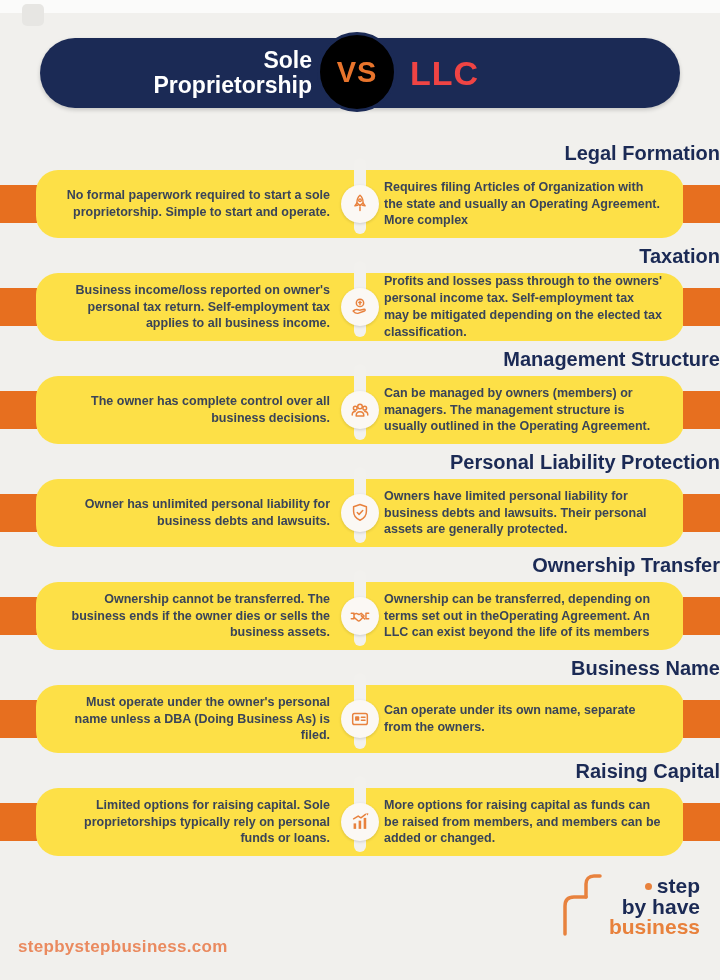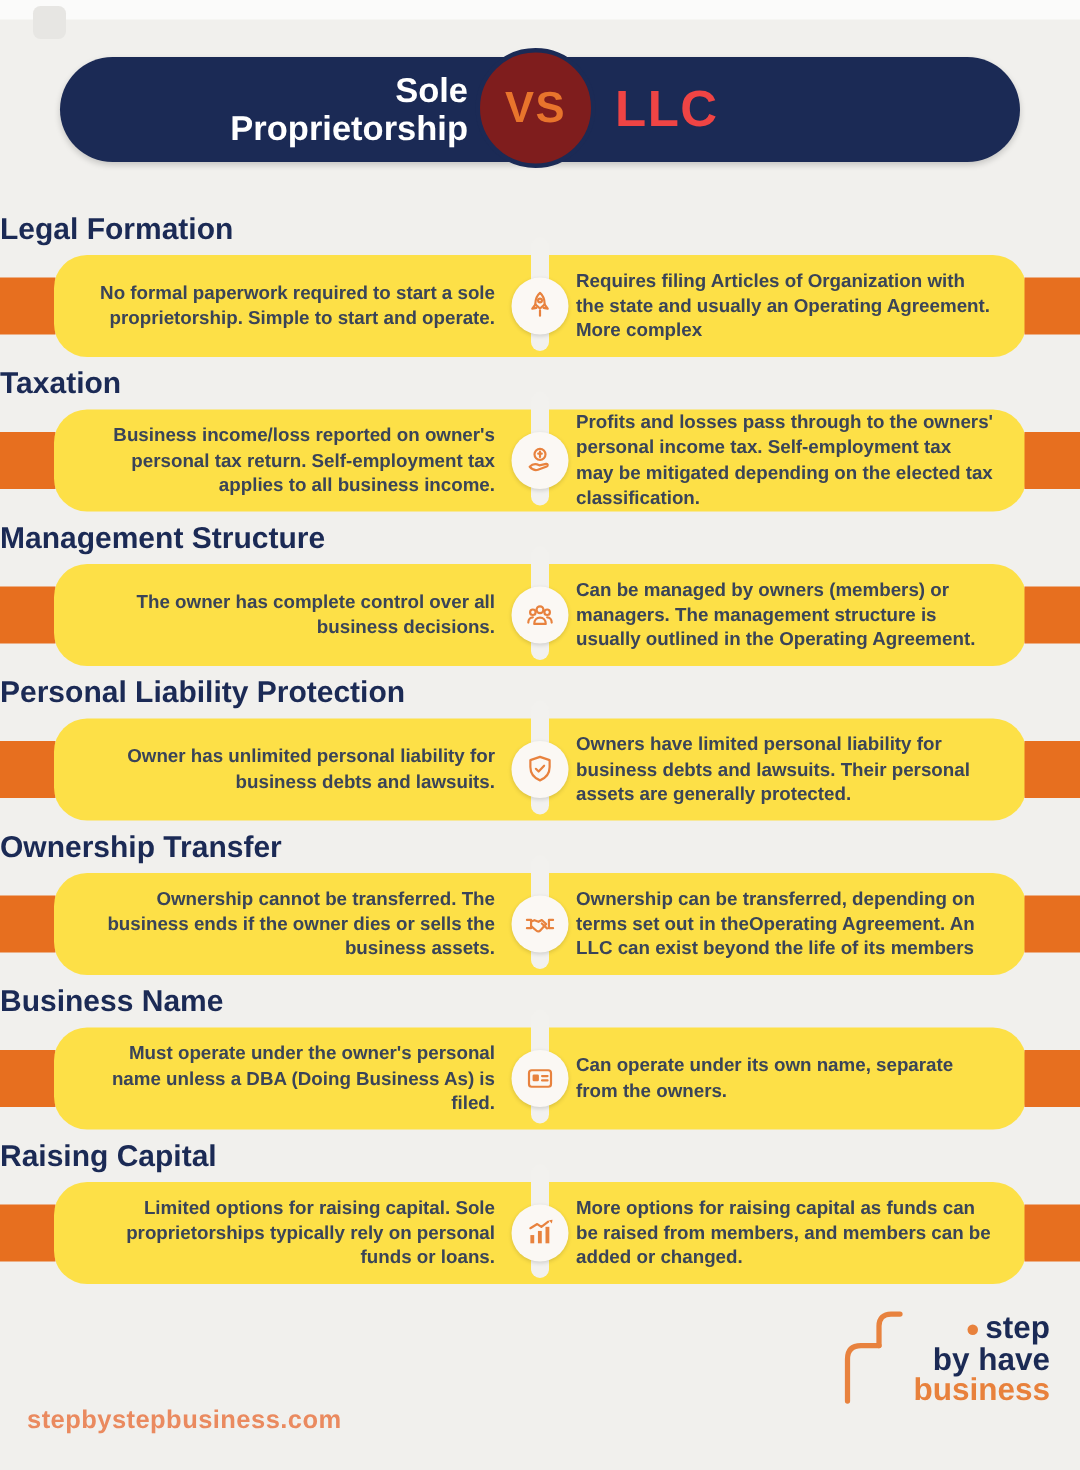--- a/index.html
+++ b/index.html
@@ -15,34 +15,34 @@
     position:absolute;top:38px;left:40px;width:640px;height:70px;
     background:#1B2A55;border-radius:35px;box-shadow:0 2px 4px rgba(0,0,0,.18);
   }
   .pill-left{
     position:absolute;left:0;top:0;width:272px;height:100%;
     display:flex;flex-direction:column;justify-content:center;align-items:flex-end;
     color:#FFFFFF;font-weight:bold;font-size:23px;line-height:1.1;text-align:right;
   }
   .vs-circle{
     position:absolute;left:277px;top:-6px;width:80px;height:80px;box-sizing:border-box;
-    background:#7f1d1d;border:3px solid #1B2A55;border-radius:50%;
+    background:#000000;border:3px solid #1B2A55;border-radius:50%;
     display:flex;align-items:center;justify-content:center;
     font-size:29px;font-weight:bold;color:#E8742C;letter-spacing:1px;
   }
   .pill-right{
     position:absolute;left:370px;top:0;height:100%;
     display:flex;align-items:center;color:#ef4444;font-weight:bold;font-size:34px;letter-spacing:1px;
   }
 
   
   .rows{position:absolute;top:142px;left:0;width:720px;}
   .row{height:103px;}
   .row-title{
-    margin:0;height:28px;text-align:left;
+    margin:0;height:28px;text-align:right;
     font-size:20px;font-weight:bold;color:#1B2A55;
   }
   .row-body{position:relative;height:68px;}
   .card{
     position:absolute;left:36px;right:36px;top:0;bottom:0;
     background:#fde047;border-radius:22px;
   }
   .divider{
     position:absolute;left:50%;transform:translateX(-50%);
     top:-12px;bottom:4px;width:12px;background:#F2F1EE;border-radius:6px;

